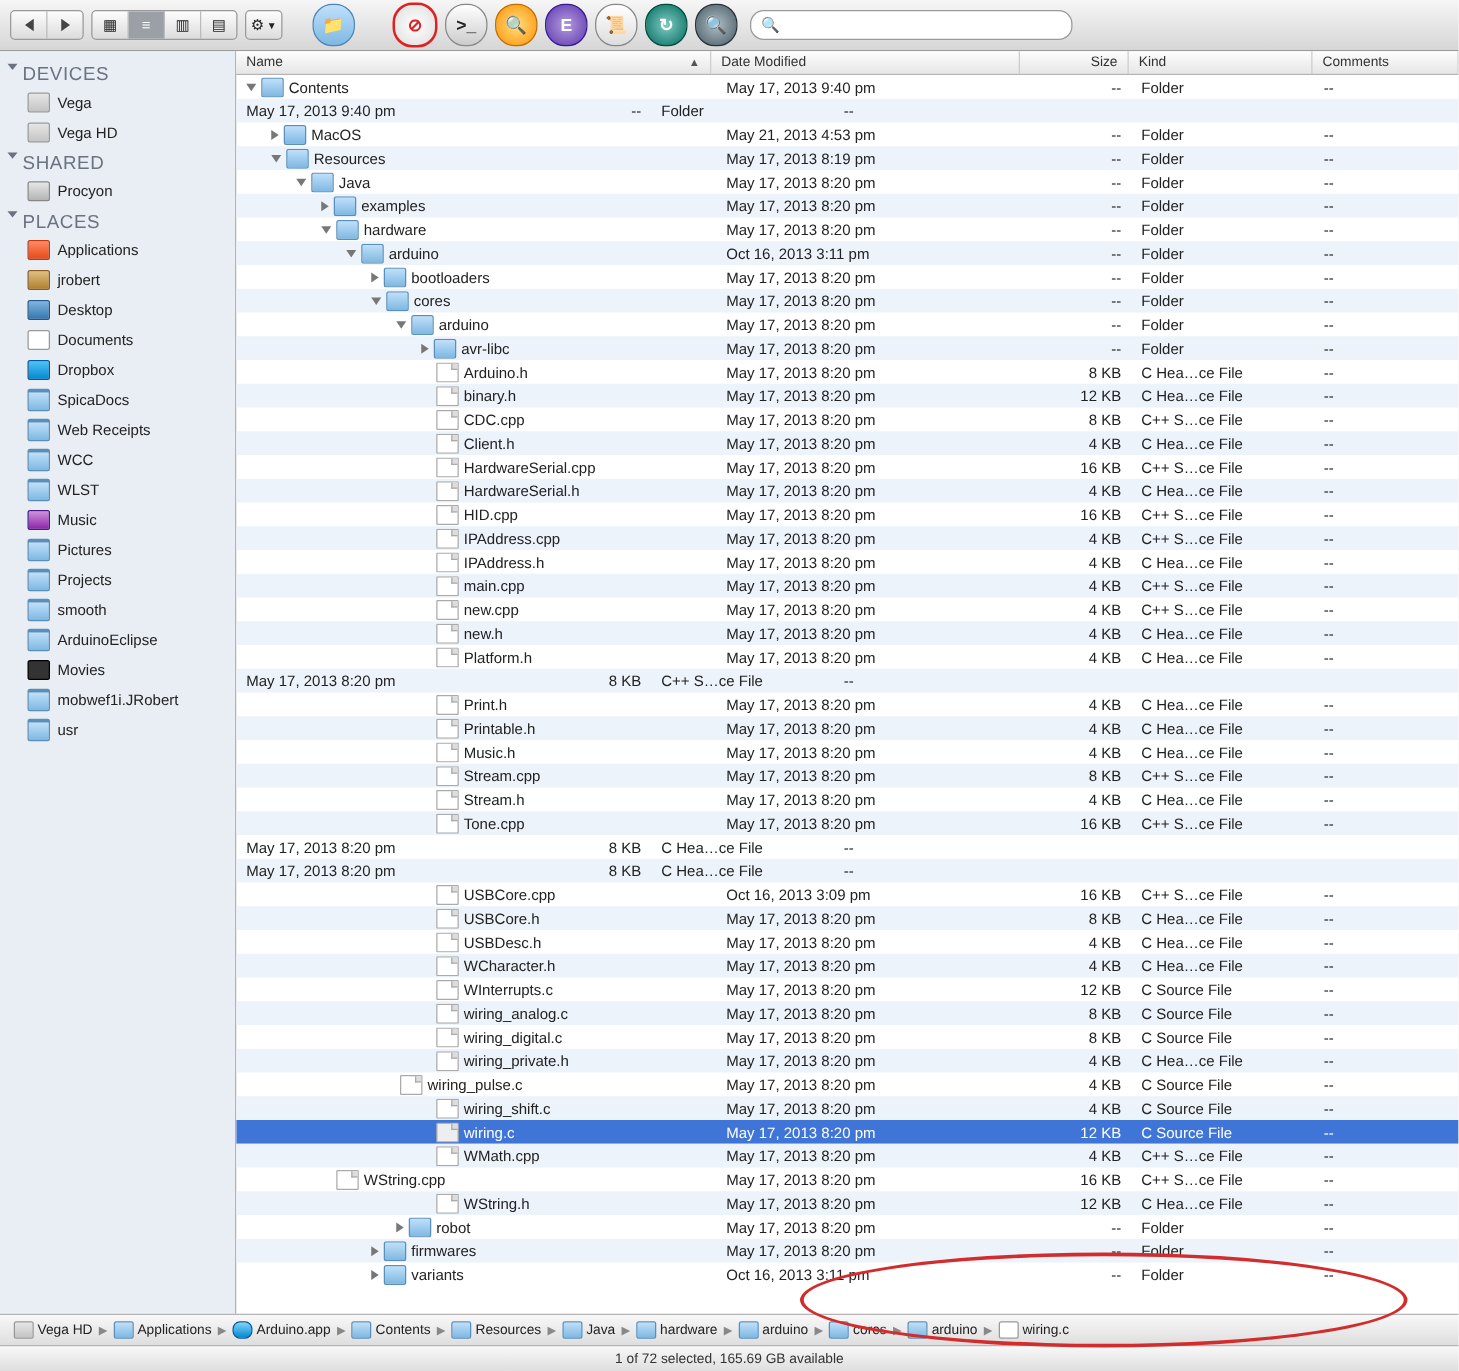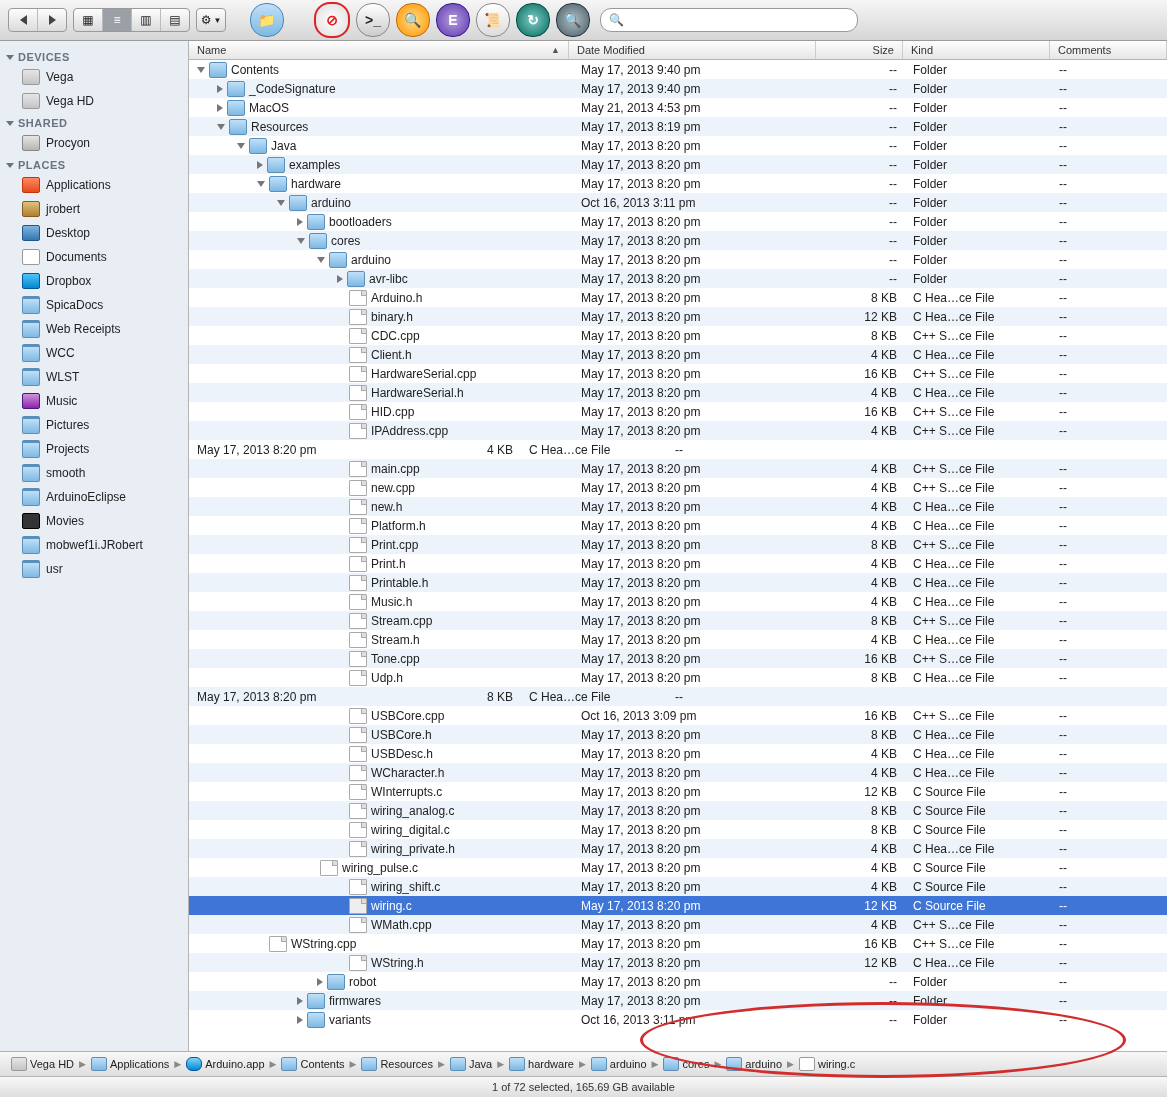--- a/index.html
+++ b/index.html
@@ -10,21 +10,21 @@
   .tb-btn{width:28px;height:22px;display:flex;align-items:center;justify-content:center;border-right:1px solid #bbb;}
   .tb-btn:last-child{border-right:none;}
   .tb-btn.active{background:#9aa0a6;color:#fff;}
   .tb-single{width:28px;height:22px;display:flex;align-items:center;justify-content:center;border:1px solid #9a9a9a;border-radius:4px;background:linear-gradient(#fdfdfd,#dcdcdc);}
   .tb-icon{width:32px;height:32px;border-radius:16px;display:flex;align-items:center;justify-content:center;font-size:14px;font-weight:bold;}
   .search-box{flex:0 0 240px;height:22px;border:1px solid #9a9a9a;border-radius:11px;background:#fff;display:flex;align-items:center;padding:0 8px;margin-left:4px;}
   .search-box input{border:none;outline:none;width:100%;font-size:11px;}
   
   .body-row{flex:1;display:flex;min-height:0;}
   .sidebar{width:188px;background:#e8eef4;border-right:1px solid #b4b4b4;overflow:auto;padding-top:6px;}
-  .sb-section-hdr{display:flex;align-items:center;gap:4px;color:#6b7280;font-size:11px;font-weight:bold;letter-spacing:0.5px;padding:4px 10px 2px 6px;cursor:default;}
+  .sb-section-hdr{display:flex;align-items:flex-start;gap:4px;color:#6b7280;font-size:15px;font-weight:normal;letter-spacing:0.5px;padding:4px 10px 2px 6px;cursor:default;}
   .sb-tri{width:0;height:0;border-left:4px solid transparent;border-right:4px solid transparent;border-top:5px solid #6b7280;display:inline-block;}
   .sb-item{display:flex;align-items:center;gap:6px;padding:2px 6px 2px 22px;height:20px;cursor:default;}
   .sb-icon{width:16px;height:14px;display:inline-block;border-radius:2px;}
   .sb-icon.drive{background:linear-gradient(#e6e6e6,#c4c4c4);border:1px solid #999;}
   .sb-icon.computer{background:linear-gradient(#e6e6e6,#b4b4b4);border:1px solid #888;border-radius:2px;}
   .sb-icon.folder{background:linear-gradient(#bfe0fa,#7fb8e2);border:1px solid #5a8fba;border-top:3px solid #5a8fba;}
   .sb-icon.app{background:linear-gradient(#ff8a65,#e64a19);border:1px solid #bf360c;}
   .sb-icon.home{background:linear-gradient(#e0c080,#b08030);border:1px solid #8a5a20;}
   .sb-icon.desktop{background:linear-gradient(#80b4e0,#3378b0);border:1px solid #225588;}
   .sb-icon.doc{background:#fff;border:1px solid #999;}
@@ -253,34 +253,29 @@
               <span class="disc open"></span>
               <span class="ficon folder"></span>
               <span>Contents</span>
             </div>
             <div class="c-date">May 17, 2013 9:40 pm</div>
             <div class="c-size">--</div>
             <div class="c-kind">Folder</div>
             <div class="c-comm">--</div>
           </div>
           <div class="row alt">
+            <div class="c-date">May 17, 2013 9:40 pm</div>
+            <div class="c-size">--</div>
+            <div class="c-kind">Folder</div>
+            <div class="c-comm">--</div>
+          </div>
+          <div class="row">
             <div class="c-name" style="padding-left:28px">
               <span class="disc closed"></span>
               <span class="ficon folder"></span>
-              <span>_CodeSignature</span>
-            </div>
-            <div class="c-date">May 17, 2013 9:40 pm</div>
-            <div class="c-size">--</div>
-            <div class="c-kind">Folder</div>
-            <div class="c-comm">--</div>
-          </div>
-          <div class="row">
-            <div class="c-name" style="padding-left:28px">
-              <span class="disc closed"></span>
-              <span class="ficon folder"></span>
               <span>MacOS</span>
             </div>
             <div class="c-date">May 21, 2013 4:53 pm</div>
             <div class="c-size">--</div>
             <div class="c-kind">Folder</div>
             <div class="c-comm">--</div>
           </div>
           <div class="row alt">
             <div class="c-name" style="padding-left:28px">
               <span class="disc open"></span>
@@ -462,20 +457,25 @@
               <span class="disc none"></span>
               <span class="ficon file"></span>
               <span>IPAddress.cpp</span>
             </div>
             <div class="c-date">May 17, 2013 8:20 pm</div>
             <div class="c-size">4 KB</div>
             <div class="c-kind">C++ S…ce File</div>
             <div class="c-comm">--</div>
           </div>
           <div class="row">
+            <div class="c-name" style="padding-left:148px">
+              <span class="disc none"></span>
+              <span class="ficon file"></span>
+              <span>IPAddress.h</span>
+            </div>
             <div class="c-date">May 17, 2013 8:20 pm</div>
             <div class="c-size">4 KB</div>
             <div class="c-kind">C Hea…ce File</div>
             <div class="c-comm">--</div>
           </div>
           <div class="row alt">
             <div class="c-name" style="padding-left:148px">
               <span class="disc none"></span>
               <span class="ficon file"></span>
               <span>main.cpp</span>
@@ -512,25 +512,20 @@
               <span class="disc none"></span>
               <span class="ficon file"></span>
               <span>Platform.h</span>
             </div>
             <div class="c-date">May 17, 2013 8:20 pm</div>
             <div class="c-size">4 KB</div>
             <div class="c-kind">C Hea…ce File</div>
             <div class="c-comm">--</div>
           </div>
           <div class="row alt">
-            <div class="c-name" style="padding-left:148px">
-              <span class="disc none"></span>
-              <span class="ficon file"></span>
-              <span>Print.cpp</span>
-            </div>
             <div class="c-date">May 17, 2013 8:20 pm</div>
             <div class="c-size">8 KB</div>
             <div class="c-kind">C++ S…ce File</div>
             <div class="c-comm">--</div>
           </div>
           <div class="row">
             <div class="c-name" style="padding-left:148px">
               <span class="disc none"></span>
               <span class="ficon file"></span>
               <span>Print.h</span>
@@ -589,25 +584,20 @@
               <span class="disc none"></span>
               <span class="ficon file"></span>
               <span>Tone.cpp</span>
             </div>
             <div class="c-date">May 17, 2013 8:20 pm</div>
             <div class="c-size">16 KB</div>
             <div class="c-kind">C++ S…ce File</div>
             <div class="c-comm">--</div>
           </div>
           <div class="row">
-            <div class="c-name" style="padding-left:148px">
-              <span class="disc none"></span>
-              <span class="ficon file"></span>
-              <span>Udp.h</span>
-            </div>
             <div class="c-date">May 17, 2013 8:20 pm</div>
             <div class="c-size">8 KB</div>
             <div class="c-kind">C Hea…ce File</div>
             <div class="c-comm">--</div>
           </div>
           <div class="row alt">
             <div class="c-date">May 17, 2013 8:20 pm</div>
             <div class="c-size">8 KB</div>
             <div class="c-kind">C Hea…ce File</div>
             <div class="c-comm">--</div>

